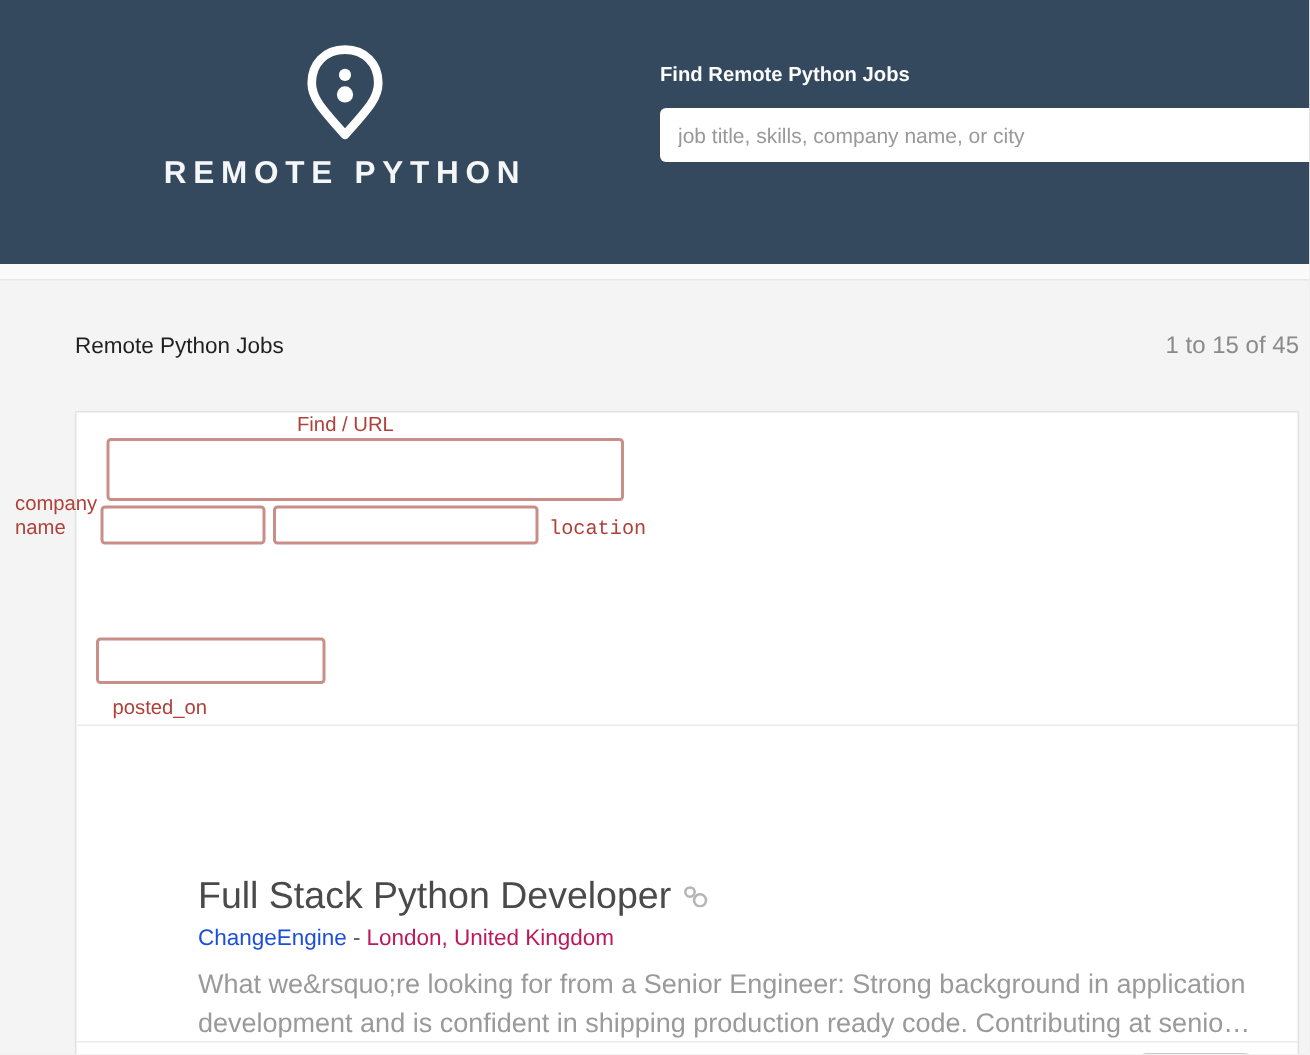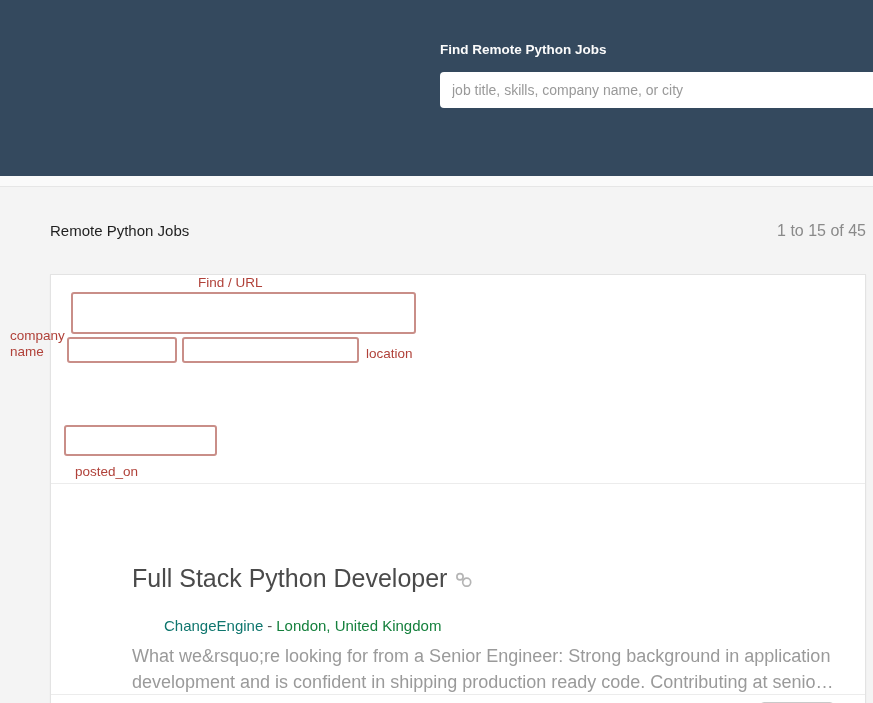--- a/index.html
+++ b/index.html
@@ -96,32 +96,32 @@
 
   .job-title {
     position: absolute;
     left: 81px;
     font-size: 25px;
     color: #4a4a4a;
     white-space: nowrap;
     cursor: pointer;
   }
   .job-title .link-icon { margin-left: 8px; vertical-align: baseline; }
-  .title-1 { top: 289px; }
+  .title-1 { top: 308px; }
 
   .company-row {
     position: absolute;
     left: 81px;
     font-size: 15px;
     white-space: nowrap;
   }
   .company-row-1 { top: 342px; }
-  .company-name { color: #0f766e; margin-left: 32px; }
+  .company-name { color: #1d4ed8; }
   .company-sep  { color: #555; margin: 0 4px; }
-  .job-location { color: #15803d; margin-top: 12px; }
+  .job-location { color: #be185d; margin-top: 12px; }
 
   .job-desc {
     position: absolute;
     left: 81px;
     width: 706px;
     font-size: 18px;
     line-height: 26.2px;
     color: #9a9a9a;
   }
   .desc-1 { top: 368px; }
@@ -153,30 +153,38 @@
     position: absolute;
     border: 2px solid #c98e88;
     border-radius: 3px;
     pointer-events: none;
   }
   .ann-title-label    { left: 198px; top: 275px; }
   .ann-title-box      { left: 71px;  top: 292px; width: 345px; height: 42px; }
   .ann-company-label  { left: 10px;  top: 328px; width: 64px; }
   .ann-company-box    { left: 67px;  top: 337px; width: 110px; height: 26px; }
   .ann-location-box   { left: 182px; top: 337px; width: 177px; height: 26px; }
-  .ann-location-label { left: 366px; top: 346px; }
+  .ann-location-label { left: 366px; top: 346px; font-family: Liberation Mono, monospace; }
   .ann-posted-box     { left: 64px;  top: 425px; width: 153px; height: 31px; }
   .ann-posted-label   { left: 75px;  top: 464px; }
 </style>
 </head>
 <body>
 
 <div class="screen">
 
   <div class="site-header">
+    <div class="brand">
+      <svg class="brand-pin" width="54" height="64" viewBox="0 0 56 66">
+        <path d="M28 3 C14 3 5 13 5 26 C5 37 13 45 28 62 C43 45 51 37 51 26 C51 13 42 3 28 3 Z" fill="none" stroke="#ffffff" stroke-width="6" stroke-linejoin="round"></path>
+        <circle cx="28" cy="20.5" r="4.2" fill="#ffffff"></circle>
+        <circle cx="28" cy="34" r="5.6" fill="#ffffff"></circle>
+      </svg>
+      <div class="brand-name">REMOTE PYTHON</div>
+    </div>
 
     <div class="search-area">
       <div class="search-label">Find Remote Python Jobs</div>
       <input class="search-input" type="text" placeholder="job title, skills, company name, or city" style="">
     </div>
   </div>
 
   <div class="subheader-strip"></div>
 
   <div class="list-head">

